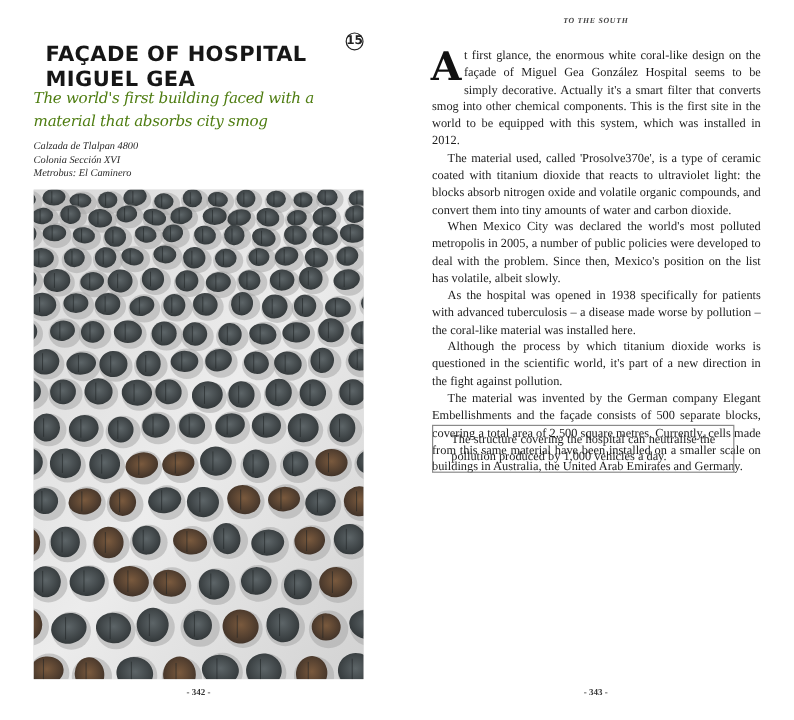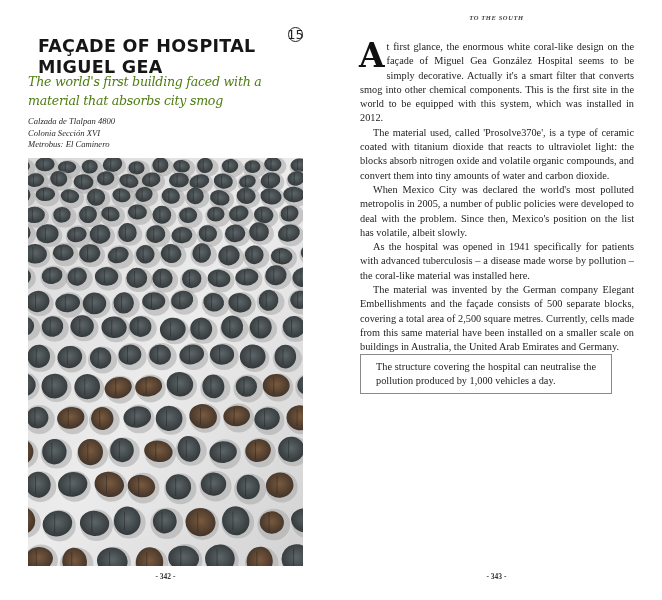--- a/index.html
+++ b/index.html
@@ -11,21 +11,21 @@
     
     .title {
       position: absolute; left: 28px; top: 26px; width: 250px;
       font-family: "DejaVu Sans", sans-serif; font-weight: bold;
       font-size: 17.5px; line-height: 21px; letter-spacing: 0.3px;
       color: #161616; margin: 10px; text-transform: uppercase;
     }
     .entry-badge {
       position: absolute; left: 288px; top: 27px; width: 13px; height: 13px;
       border: 1.6px solid #222; border-radius: 50%;
-      font-family: "DejaVu Sans", sans-serif; font-weight: normal; font-size: 13px;
+      font-family: "DejaVu Sans", sans-serif; font-weight: bold; font-size: 10px;
       display: flex; align-items: center; justify-content: center; color: #222;
       box-sizing: content-box;
     }
     .subtitle {
       position: absolute; left: 28px; top: 73px; width: 280px; margin: 0;
       font-family: "DejaVu Serif", serif; font-style: italic;
       font-size: 12.6px; line-height: 18.5px; color: #4d7c0f; letter-spacing: -0.25px;
     }
     .address {
       position: absolute; left: 28px; top: 116px; width: 200px;
@@ -602,18 +602,19 @@
   </div>
   <div class="folio">- 342 -</div>
 </div>
 
 <div class="page page-right">
   <div class="running-head">To the South</div>
   <div class="body-text">
     <p class="first"><span class="dropcap">A</span><span>t first glance, the enormous white coral-like design on the façade of Miguel Gea González Hospital seems to be simply decorative. Actually it's a smart filter that converts smog into other chemical components. This is the first site in the world to be equipped with this system, which was installed in 2012.</span></p>
     <p>The material used, called 'Prosolve370e', is a type of ceramic coated with titanium dioxide that reacts to ultraviolet light: the blocks absorb nitrogen oxide and volatile organic compounds, and convert them into tiny amounts of water and carbon dioxide.</p>
     <p>When Mexico City was declared the world's most polluted metropolis in 2005, a number of public policies were developed to deal with the problem. Since then, Mexico's position on the list has volatile, albeit slowly.</p>
-    <p>As the hospital was opened in 1941 specifically for patients with advanced tuberculosis – a disease made worse by pollution – the coral-like material was installed here.</p>
+    <p>As the hospital was opened in 1938 specifically for patients with advanced tuberculosis – a disease made worse by pollution – the coral-like material was installed here.</p>
+    <p>Although the process by which titanium dioxide works is questioned in the scientific world, it's part of a new direction in the fight against pollution.</p>
     <p>The material was invented by the German company Elegant Embellishments and the façade consists of 500 separate blocks, covering a total area of 2,500 square metres. Currently, cells made from this same material have been installed on a smaller scale on buildings in Australia, the United Arab Emirates and Germany.</p>
   </div>
   <div class="callout">The structure covering the hospital can neutralise the pollution produced by 1,000 vehicles a day.</div>
   <div class="folio">- 343 -</div>
 </div>
 
 </body></html>

